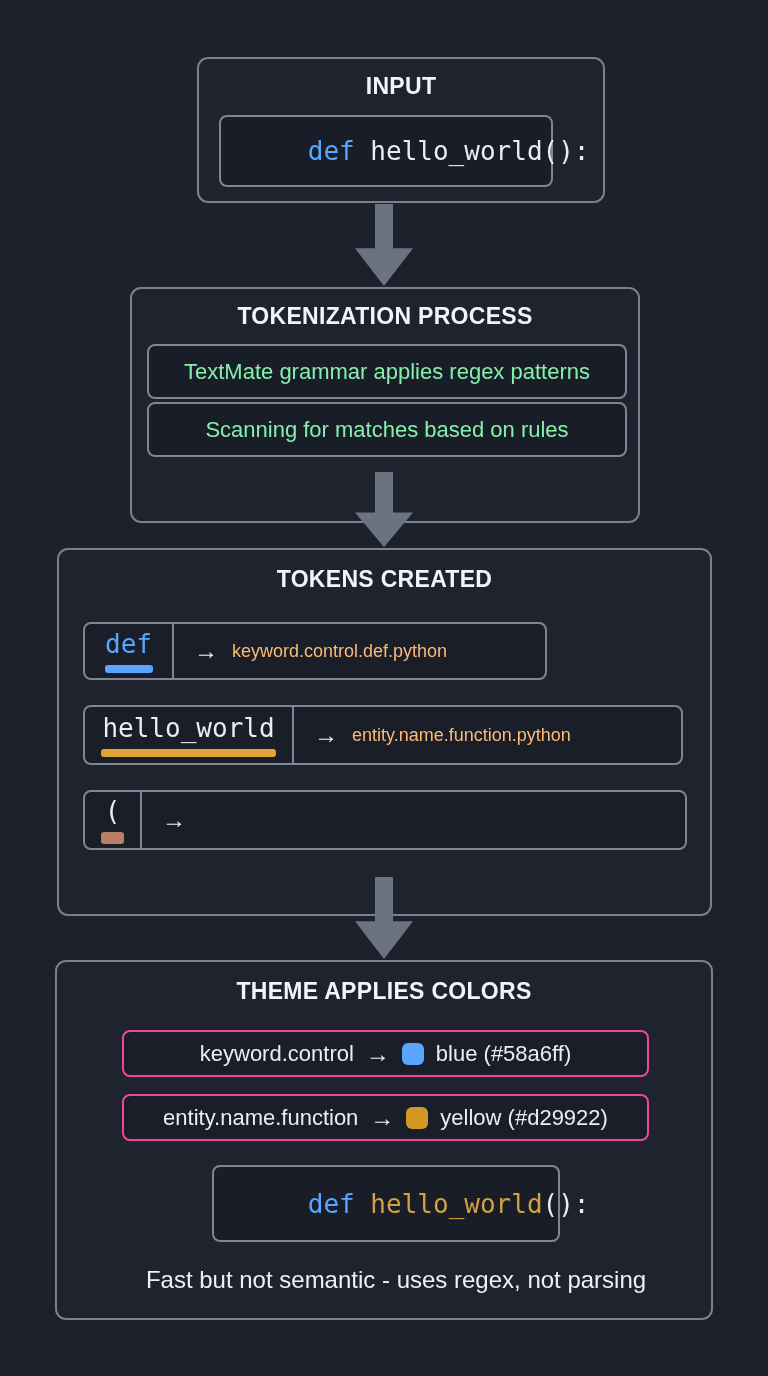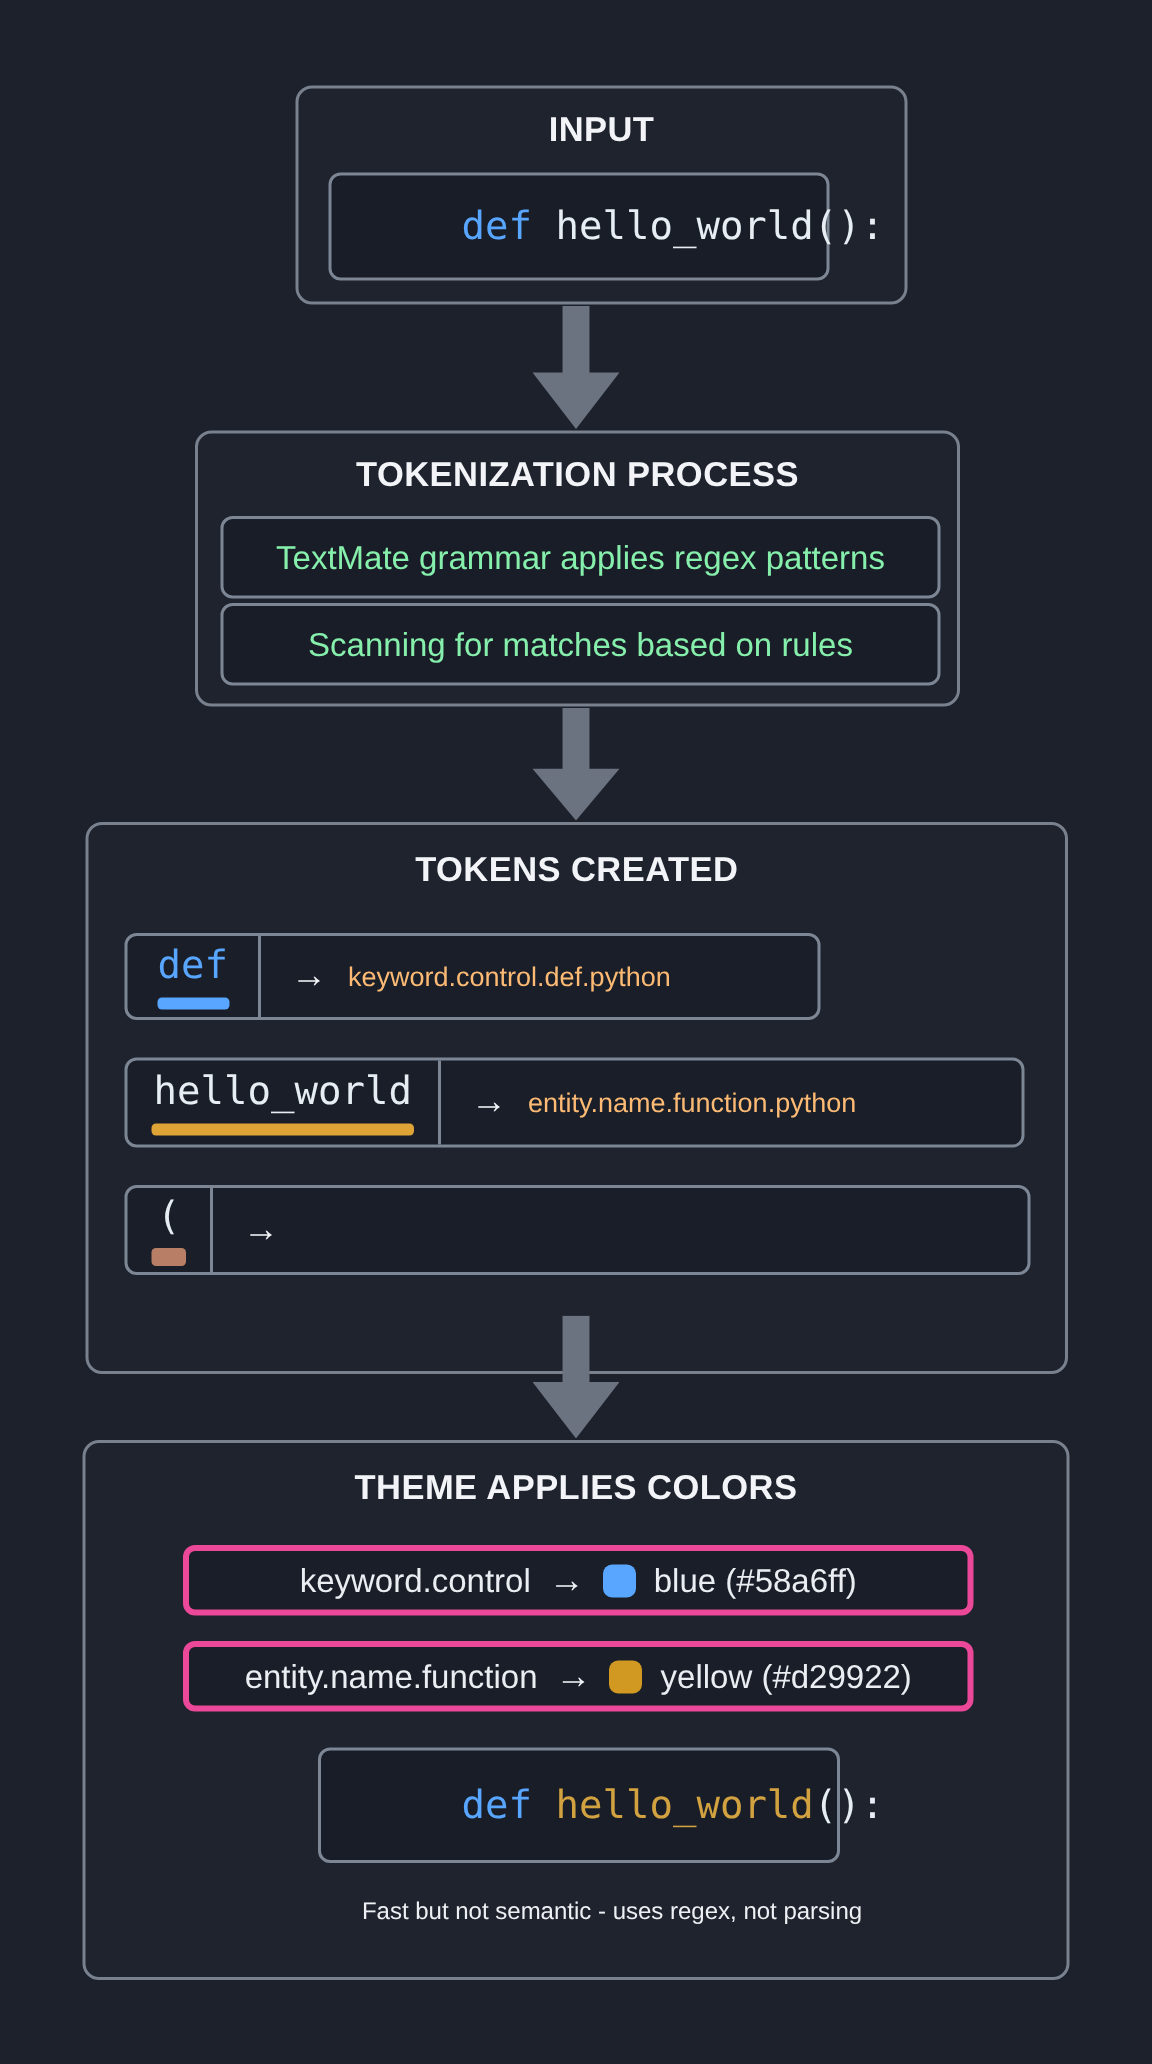--- a/index.html
+++ b/index.html
@@ -84,60 +84,60 @@
     flex: 1 1 auto;
     display: flex; align-items: center;
     padding: 0 20px; gap: 14px;
   }
   .arrow-glyph { font-size: 24px; color: #f0f3f7; }
   .scope-text { font-size: 18px; color: #fdba74; }
 
   .theme-row {
     position: absolute;
     left: 65px; width: 527px; height: 47px;
-    border: 4px solid #ec4899;
+    border: 2px solid #ec4899;
     border-radius: 8px;
     box-sizing: border-box;
     background: rgba(6,10,18,0.18);
     display: flex; align-items: center; justify-content: center;
     gap: 12px;
     font-size: 22px; color: #eaedf1;
   }
   .swatch {
     width: 22px; height: 22px;
     border-radius: 6px;
     flex: 0 0 auto;
   }
   .swatch-blue { background: #58a6ff; }
   .swatch-yellow { background: #d29922; }
 
   .footer-note {
     position: absolute;
-    left: 12px; top: 304px; width: 100%;
+    left: 0; top: 304px; width: 100%;
     text-align: center;
-    font-size: 16px; color: #eef0f4; padding-left: 12px;
+    font-size: 24px; color: #eef0f4; padding-left: 12px;
   }
 </style>
 </head>
 <body>
 
 <div class="page">
 
   <div class="box" style="left:197px; top:57px; width:408px; height:146px;">
     <div class="box-title">INPUT</div>
     <div class="inner center-flex" style="left:20px; top:56px; width:334px; height:72px;">
       <div class="code-line">
         <span class="c-blue">def</span><span class="c-white"> hello_world():</span>
       </div>
     </div>
   </div>
 
   <div class="arrow-down" style="left:355px; top:204px; height:82px;"></div>
 
-  <div class="box" style="left:130px; top:287px; width:510px; height:184px;">
+  <div class="box" style="left:130px; top:287px; width:510px; height:236px;">
     <div class="box-title">TOKENIZATION PROCESS</div>
     <div class="inner step-row center-flex" style="top:55px;">
       <span>TextMate grammar applies regex patterns</span>
     </div>
     <div class="inner step-row center-flex" style="top:113px;">
       <span>Scanning for matches based on rules</span>
     </div>
   </div>
 
   <div class="arrow-down" style="left:355px; top:472px; height:75px;"></div>

